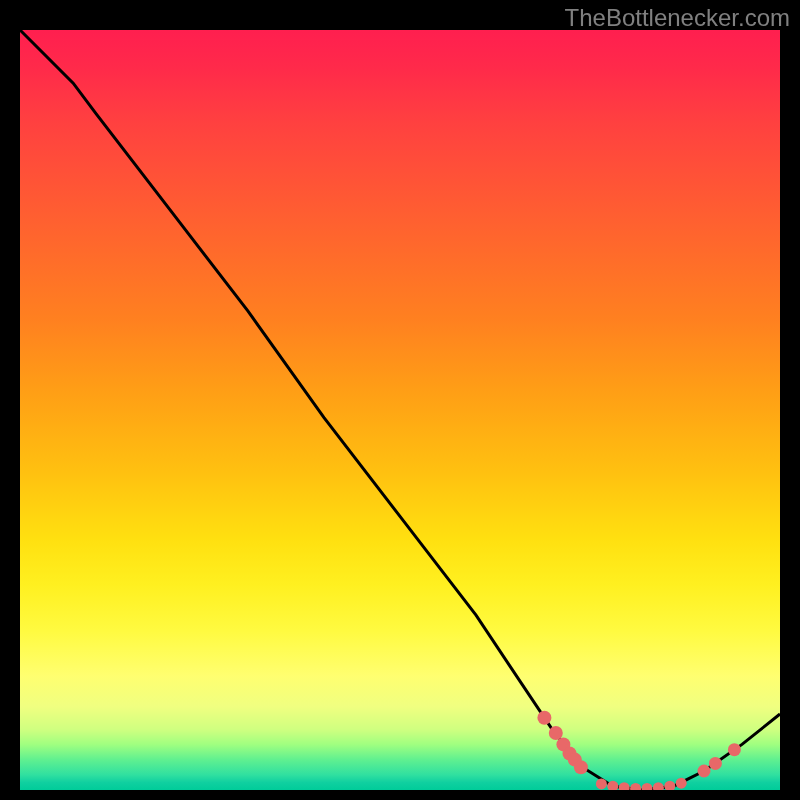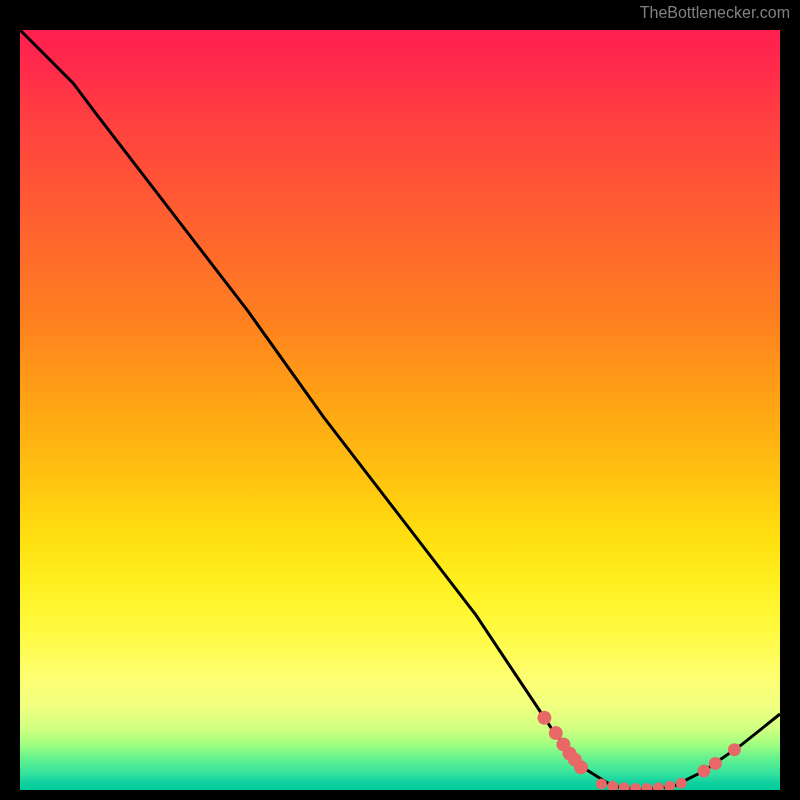--- a/index.html
+++ b/index.html
@@ -8,21 +8,21 @@
     height: 800px;
     background: #000;
     position: relative;
     font-family: Arial, sans-serif;
   }
   .attribution {
     position: absolute;
     top: 4px;
     right: 10px;
     color: #808080;
-    font-size: 16px;
+    font-size: 24px;
     font-weight: normal;
   }
   .chart-area {
     position: absolute;
     top: 30px;
     left: 20px;
     width: 760px;
     height: 760px;
     overflow: hidden;
   }

